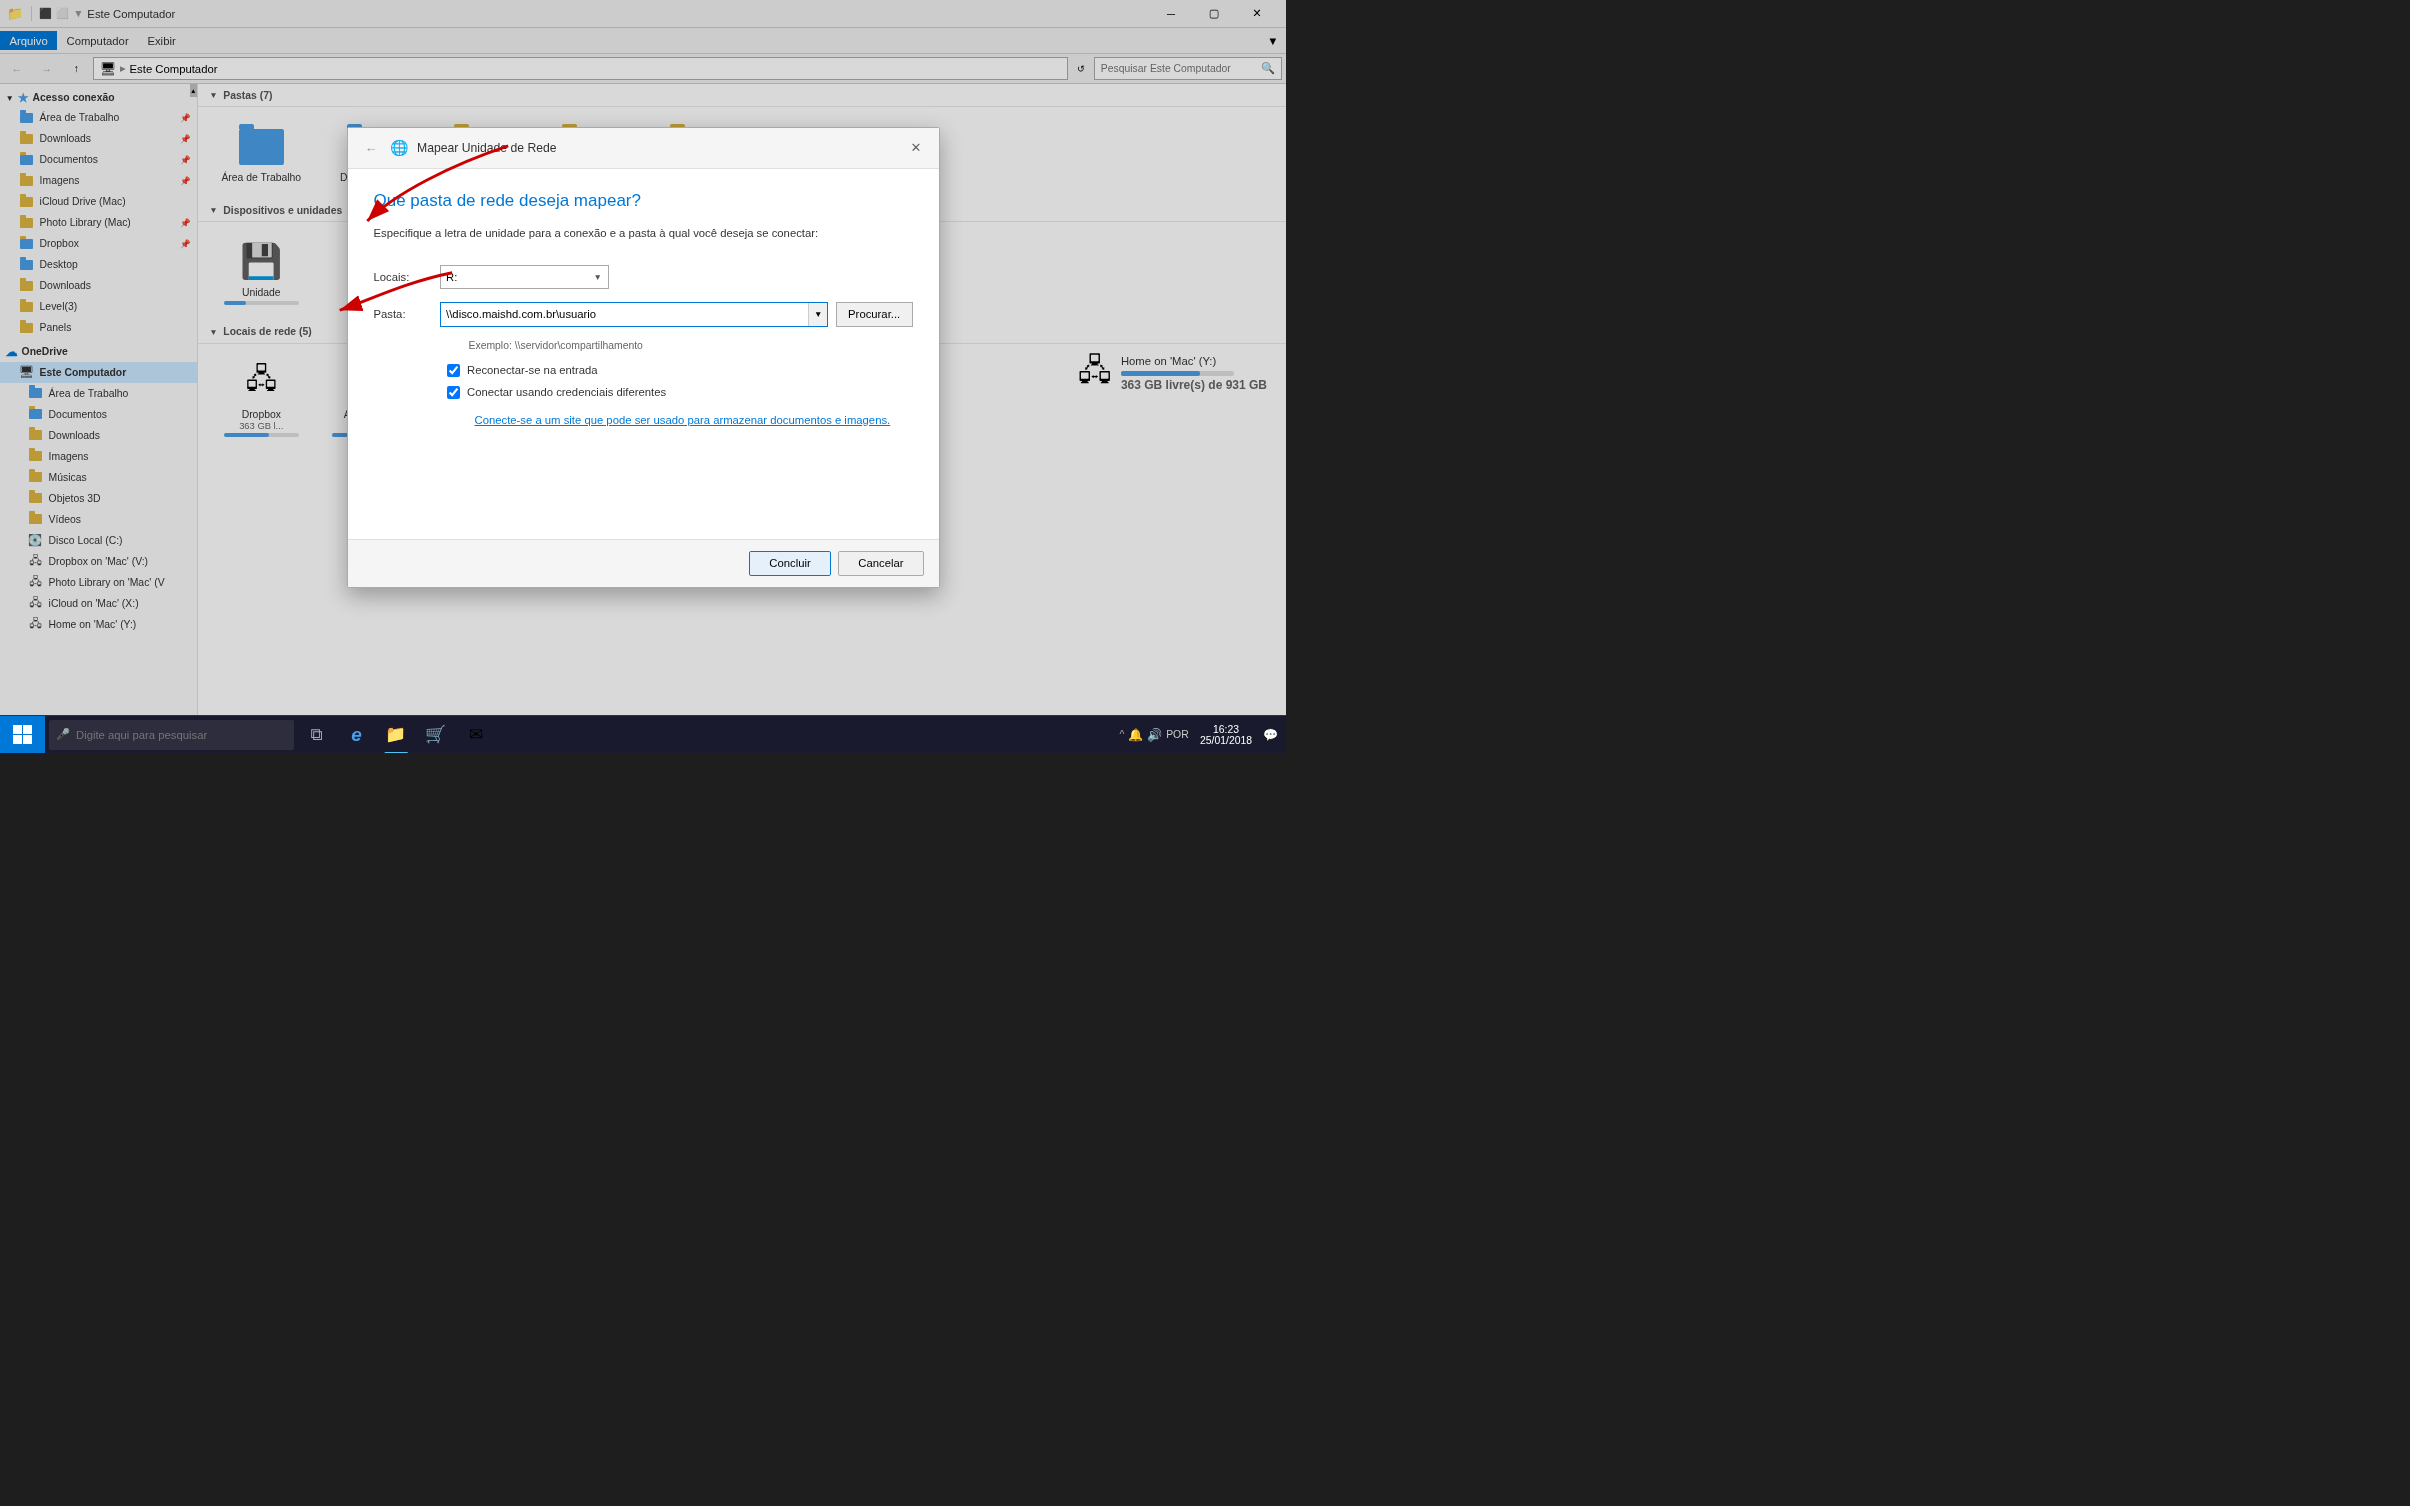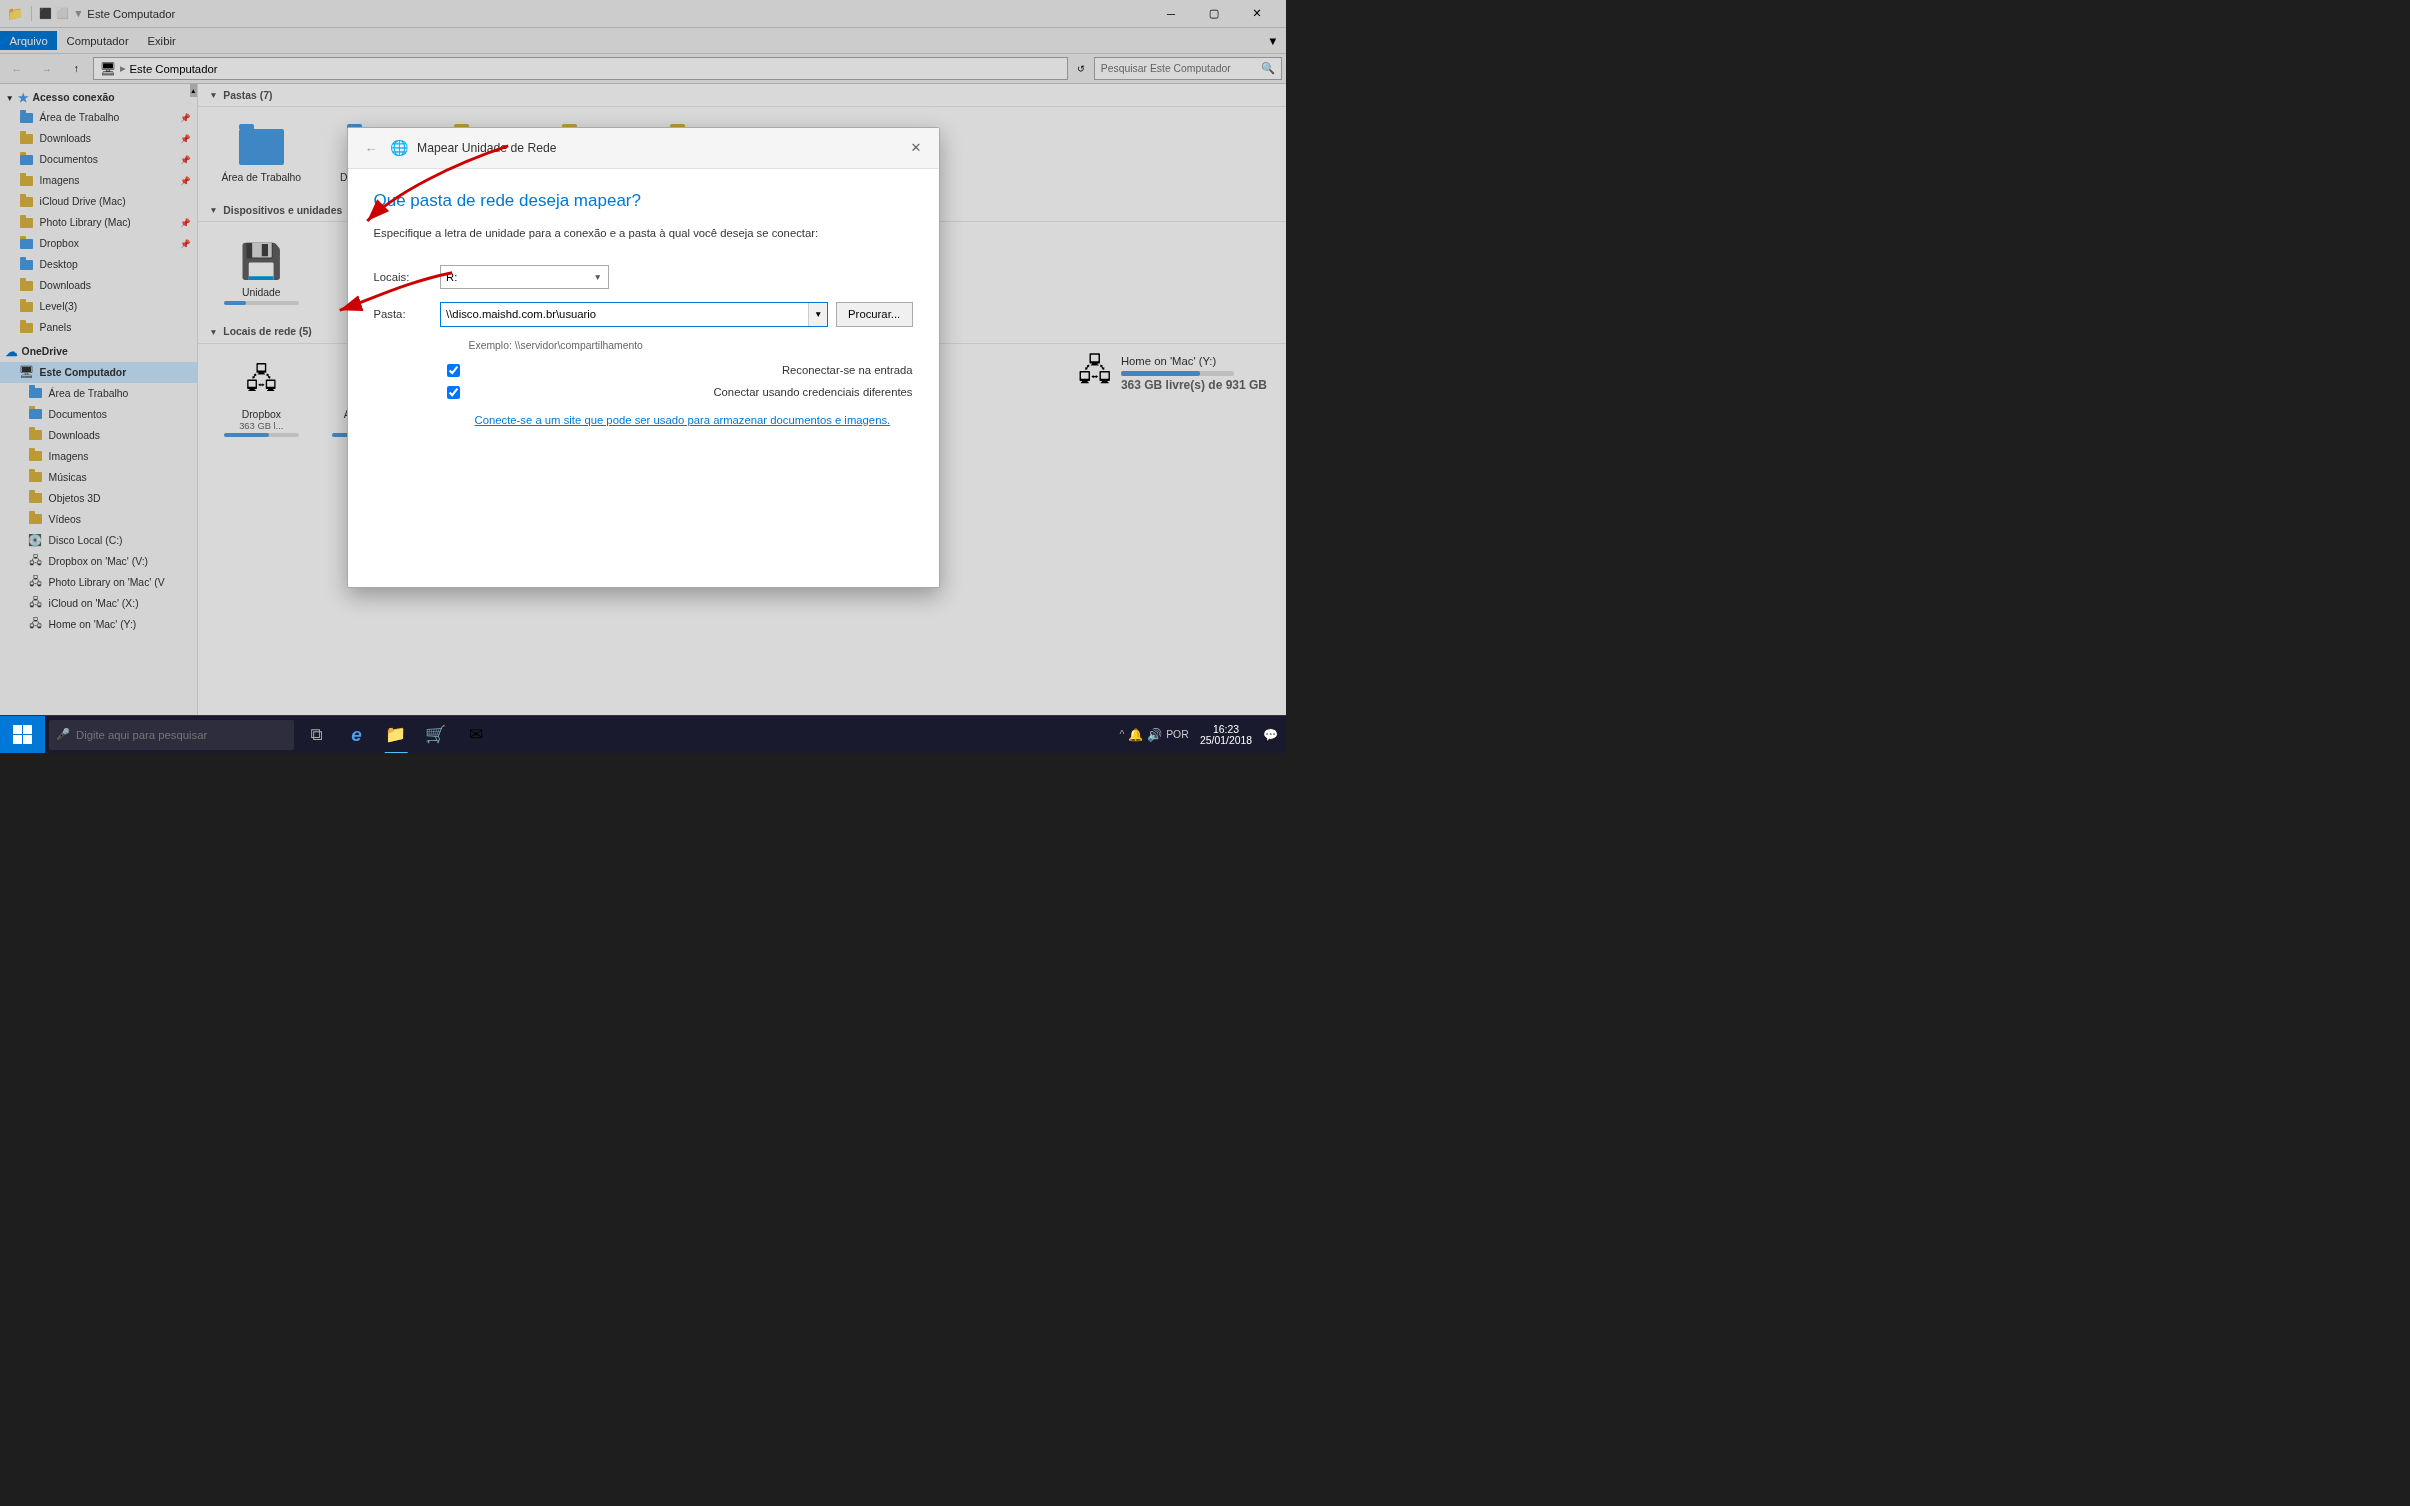--- a/index.html
+++ b/index.html
@@ -172,21 +172,21 @@
       background: #f0f0f0; cursor: pointer; display: flex; align-items: center; justify-content: center; font-size: 8.5px;
     }
     
     .browse-btn {
       height: 24.5px; padding: 0 11.3px; border: 0.9px solid #aaa; background: #f0f0f0;
       cursor: pointer; font-size: 11.3px; white-space: nowrap;
     }
     
     .example-text { font-size: 10.4px; color: #666; margin-bottom: 13px; margin-left: 95px; }
     
-    .checkbox-row { display: flex; align-items: center; margin-bottom: 9.4px; margin-left: 73px; justify-content: space-between; }
+    .checkbox-row { display: flex; align-items: center; margin-bottom: 9.4px; margin-left: 73px; }
     .checkbox-row input[type="checkbox"] { margin-right: 7.5px; width: 13px; height: 13px; }
     .checkbox-row label { font-size: 11.3px; color: #333; cursor: pointer; }
     
     .link-text { color: #0078d7; text-decoration: underline; font-size: 11.3px; margin-left: 101px; margin-top: 15px; cursor: pointer; display: block; }
     
     .dialog-footer {
       padding: 11.3px 15px; border-top: 0.9px solid #e0e0e0;
       display: flex; justify-content: flex-end; gap: 7.5px;
       background: #f5f5f5;
     }
@@ -625,20 +625,24 @@
         </div>
 
         <div class="checkbox-row">
           <input type="checkbox" id="chk-credenciais" checked="" style="">
           <label for="chk-credenciais">Conectar usando credenciais diferentes</label>
         </div>
 
         <a class="link-text">Conecte-se a um site que pode ser usado para armazenar documentos e imagens.</a>
       </div>
 
+      <div class="dialog-footer">
+        <button class="dialog-btn primary">Concluir</button>
+        <button class="dialog-btn">Cancelar</button>
+      </div>
     </div>
 
     <svg style="position:absolute; left:339px; top:127px; width:188px; height:113px; pointer-events:none; overflow:visible;" viewBox="0 0 200 120">
       <defs>
         <marker id="arrowhead1" markerWidth="8" markerHeight="6" refX="8" refY="3" orient="auto">
           <polygon points="0 0, 8 3, 0 6" fill="#cc0000"></polygon>
         </marker>
       </defs>
       <path d="M 180 20 C 120 40, 60 70, 30 100" stroke="#cc0000" stroke-width="3" fill="none" marker-end="url(#arrowhead1)"></path>
     </svg>

